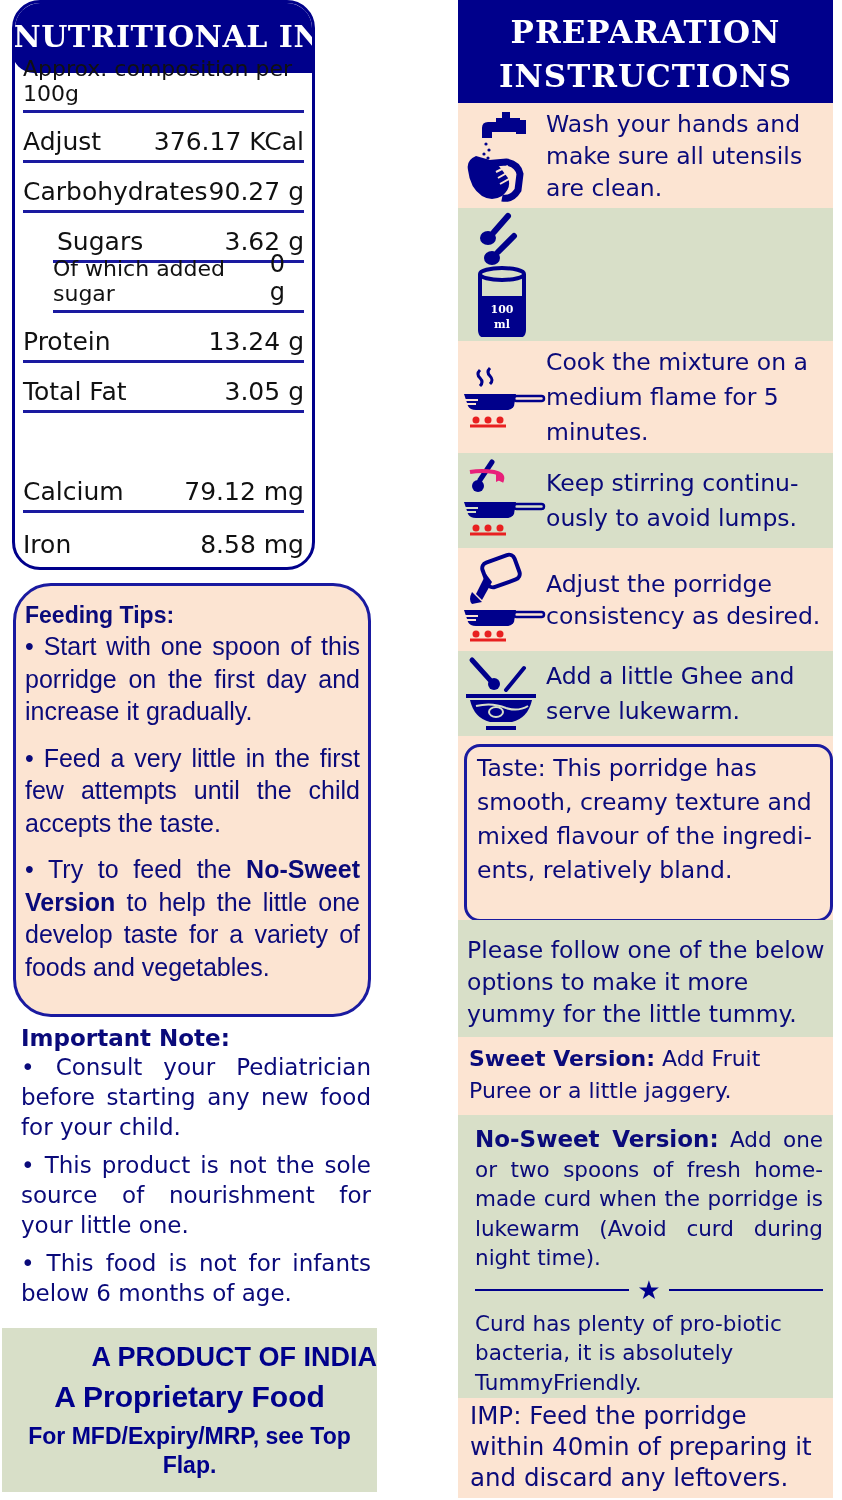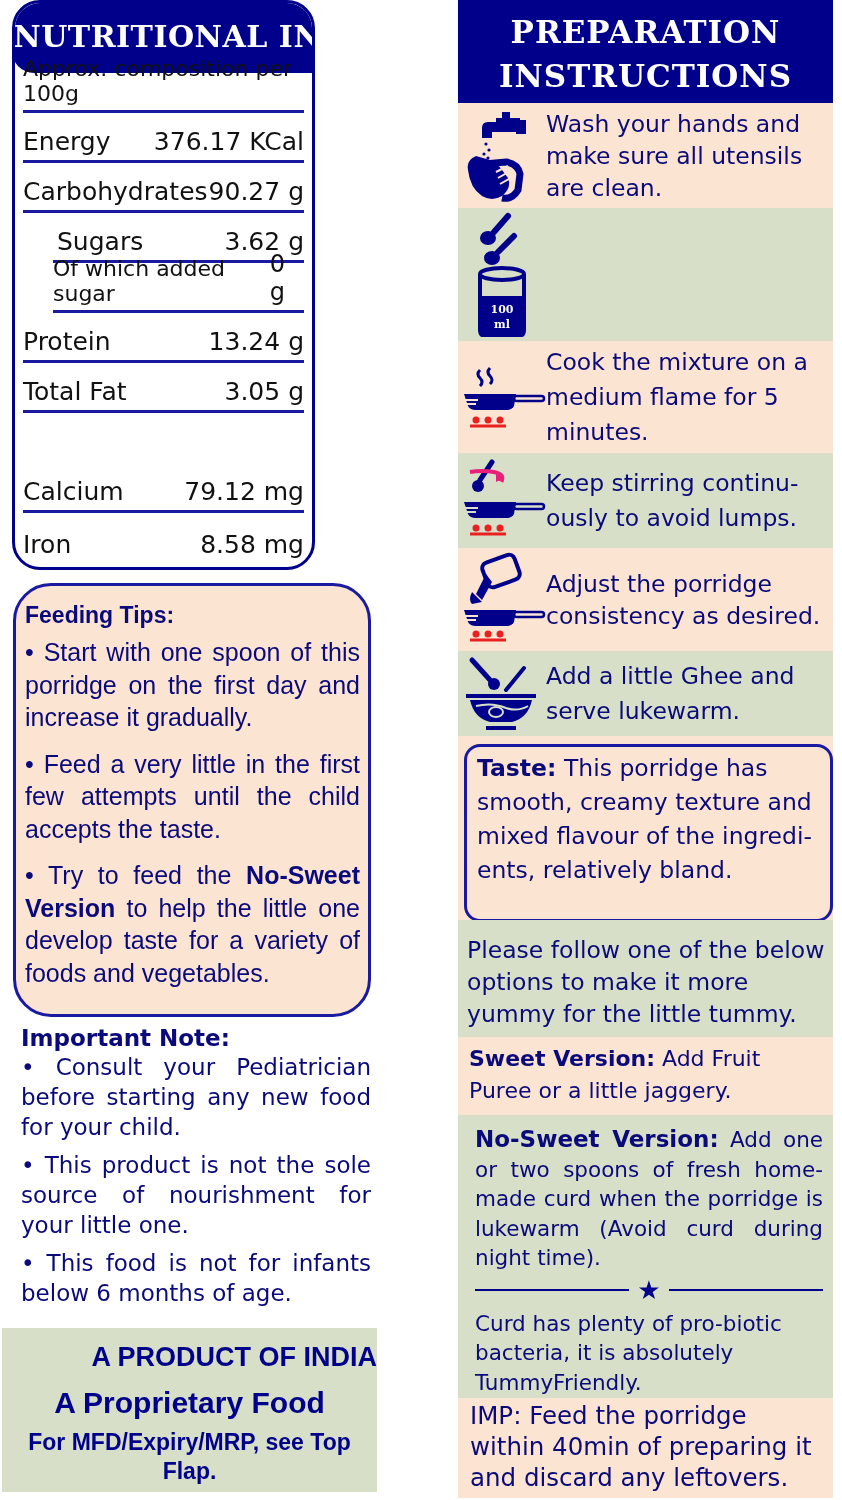--- a/index.html
+++ b/index.html
@@ -29,38 +29,38 @@
     .nrow.small { font-size: 22px; }
     .nrow.last { border-bottom: none; }
 
     .tips {
       position: absolute; left: 13px; top: 583px; width: 358px; height: 434px;
       border: 3px solid #1a1aa0; border-radius: 38px; background: #fce4d2;
       padding: 14px 8px 0 9px;
       font-family: "Liberation Sans", sans-serif; font-size: 25px; line-height: 32.5px;
       color: #0a0a7a; text-align: justify;
     }
-    .tips h3 { font-size: 23px; font-weight: bold; line-height: 30px; margin-bottom: 6px; }
+    .tips h3 { font-size: 23px; font-weight: bold; line-height: 30px; margin-bottom: 0; }
     .tips p { margin-bottom: 14px; }
     .tips b { font-weight: bold; }
 
     .note {
       position: absolute; left: 21px; top: 1024px; width: 350px;
       font-size: 23px; line-height: 30px; color: #0a0a7a; text-align: justify;
     }
     .note h3 { font-size: 23px; font-weight: bold; line-height: 28px; }
     .note p { margin-bottom: 8px; }
 
     .product {
       position: absolute; left: 2px; top: 1328px; width: 375px; height: 164px;
       background: #d8dfc8; text-align: center; color: #00008b;
       font-family: "Liberation Sans", sans-serif; font-weight: bold;
     }
     .product .l1 { font-size: 27px; margin-top: 14px; line-height: 30px; text-align: right; }
-    .product .l2 { font-size: 30px; margin-top: 14px; line-height: 34px; }
+    .product .l2 { font-size: 30px; margin-top: 8px; line-height: 34px; }
     .product .l3 { font-size: 23px; margin-top: 8px; line-height: 29px; padding: 0 8px; }
 
     
     .prep { position: absolute; left: 458px; top: 0; width: 375px; height: 1500px; }
     .prep-head {
       height: 103px; background: #00008b; color: #fff; text-align: center;
       font-family: "DejaVu Serif", serif; font-weight: bold; font-size: 31px;
       line-height: 44px; padding-top: 10px; letter-spacing: 1px;
     }
     .step {
@@ -70,42 +70,42 @@
     .step .ico { width: 88px; flex: 0 0 88px; display: flex; justify-content: center; align-items: center; }
     .step .txt { flex: 1; padding-right: 4px; }
     .peach { background: #fce4d2; }
     .sage { background: #d8dfc8; }
 
     .taste-wrap { height: 184px; padding: 8px 0 0 6px; }
     .taste {
       width: 369px; height: 178px; border: 3px solid #1a1aa0; border-radius: 16px;
       padding: 4px 10px; font-size: 23.5px; line-height: 34px; color: #0a0a7a;
     }
-    .taste b { font-weight: bold; }
+    .taste b { font-weight: normal; }
 
     .opts { height: 117px; padding: 14px 8px 0 9px; font-size: 23.5px; line-height: 32px; }
     .sweet { height: 78px; padding: 6px 8px 0 11px; font-size: 22px; line-height: 32px; }
     .sweet b, .nosweet b { font-weight: bold; }
     .nosweet { height: 283px; padding: 10px 10px 0 17px; font-size: 21.5px; line-height: 29.5px; text-align: justify; }
     .divider { display: flex; align-items: center; margin: 4px 0 6px 0; }
     .divider .ln { flex: 1; height: 2px; background: #00008b; }
     .divider .star { width: 40px; text-align: center; font-size: 26px; line-height: 26px; color: #00008b; }
     .curd { text-align: left; }
     .imp { height: 100px; padding: 2px 8px 0 12px; font-size: 24.5px; line-height: 31px; }
   </style>
 </head>
 <body>
 
 <div class="nutri">
   <div class="nutri-head">NUTRITIONAL INFO</div>
   <div class="nrow small" style="top:72px;height:38px;">
     <span>Approx. composition per 100g</span>
   </div>
   <div class="nrow" style="top:118px;">
-    <span>Energy</span>
+    <span>Adjust</span>
     <span>376.17 KCal</span>
   </div>
   <div class="nrow" style="top:168px;">
     <span>Carbohydrates</span>
     <span>90.27 g</span>
   </div>
   <div class="nrow sub" style="top:218px;">
     <span style="padding-left:4px;">Sugars</span>
     <span>3.62 g</span>
   </div>

